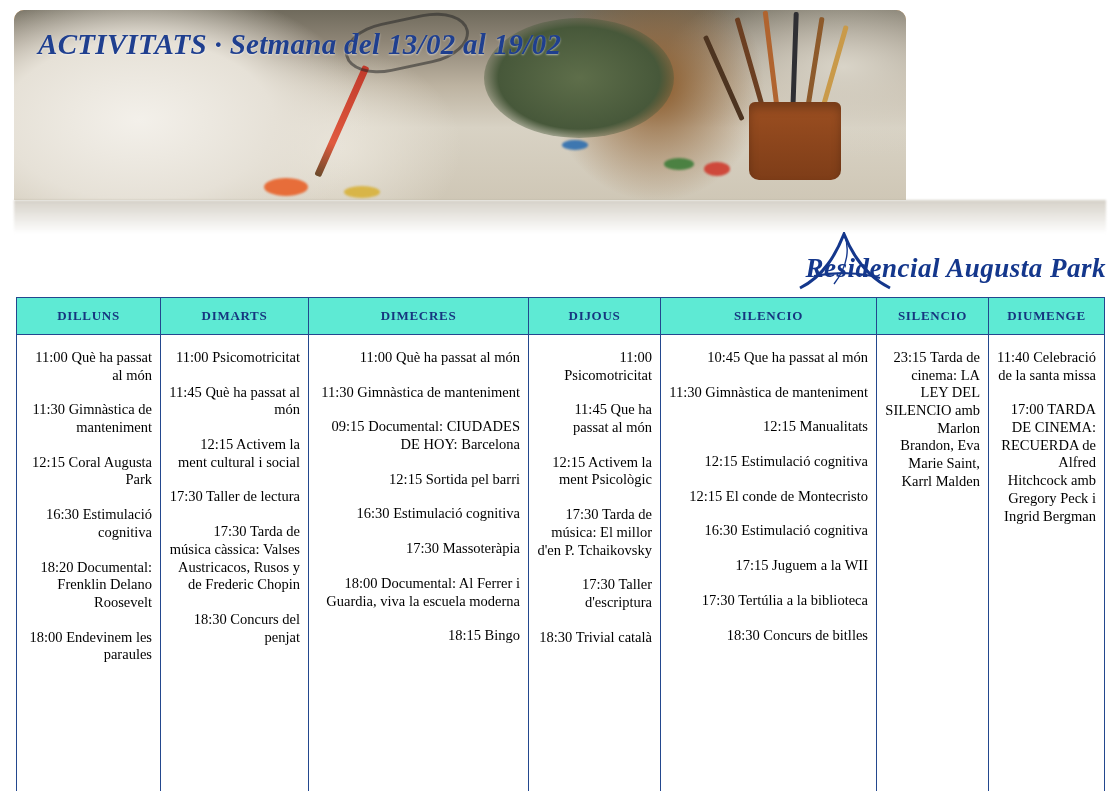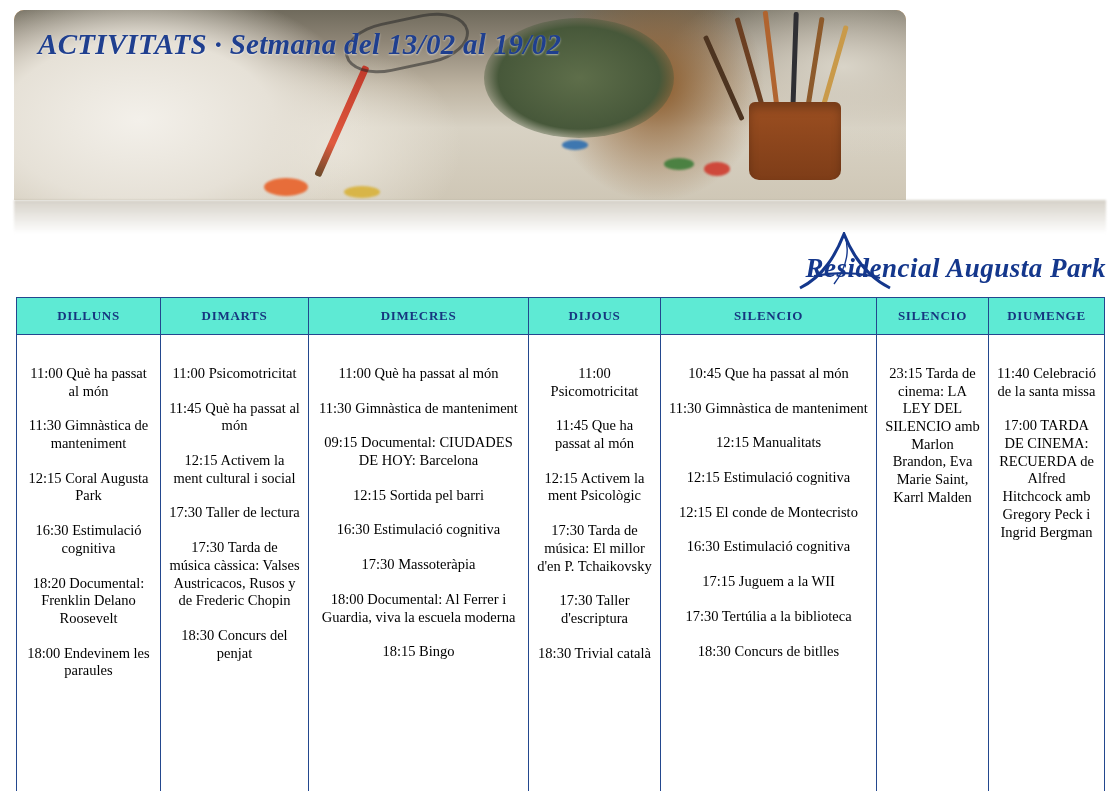--- a/index.html
+++ b/index.html
@@ -167,22 +167,22 @@
     vertical-align: top;
     padding: 14px 8px 16px 8px;
     height: 440px;
     background: #ffffff;
   }
   .act {
     font-family: "Liberation Serif", serif;
     font-size: 14.5px;
     color: #000000;
     line-height: 1.22;
-    text-align: center;
-    margin: 16px 0 17px 0;
+    text-align: right;
+    margin: 0 0 17px 0;
   }
   .act:last-child {
     margin-bottom: 0;
   }
   
   col.c0 { width: 144px; }
   col.c1 { width: 148px; }
   col.c2 { width: 220px; }
   col.c3 { width: 132px; }
   col.c4 { width: 216px; }

